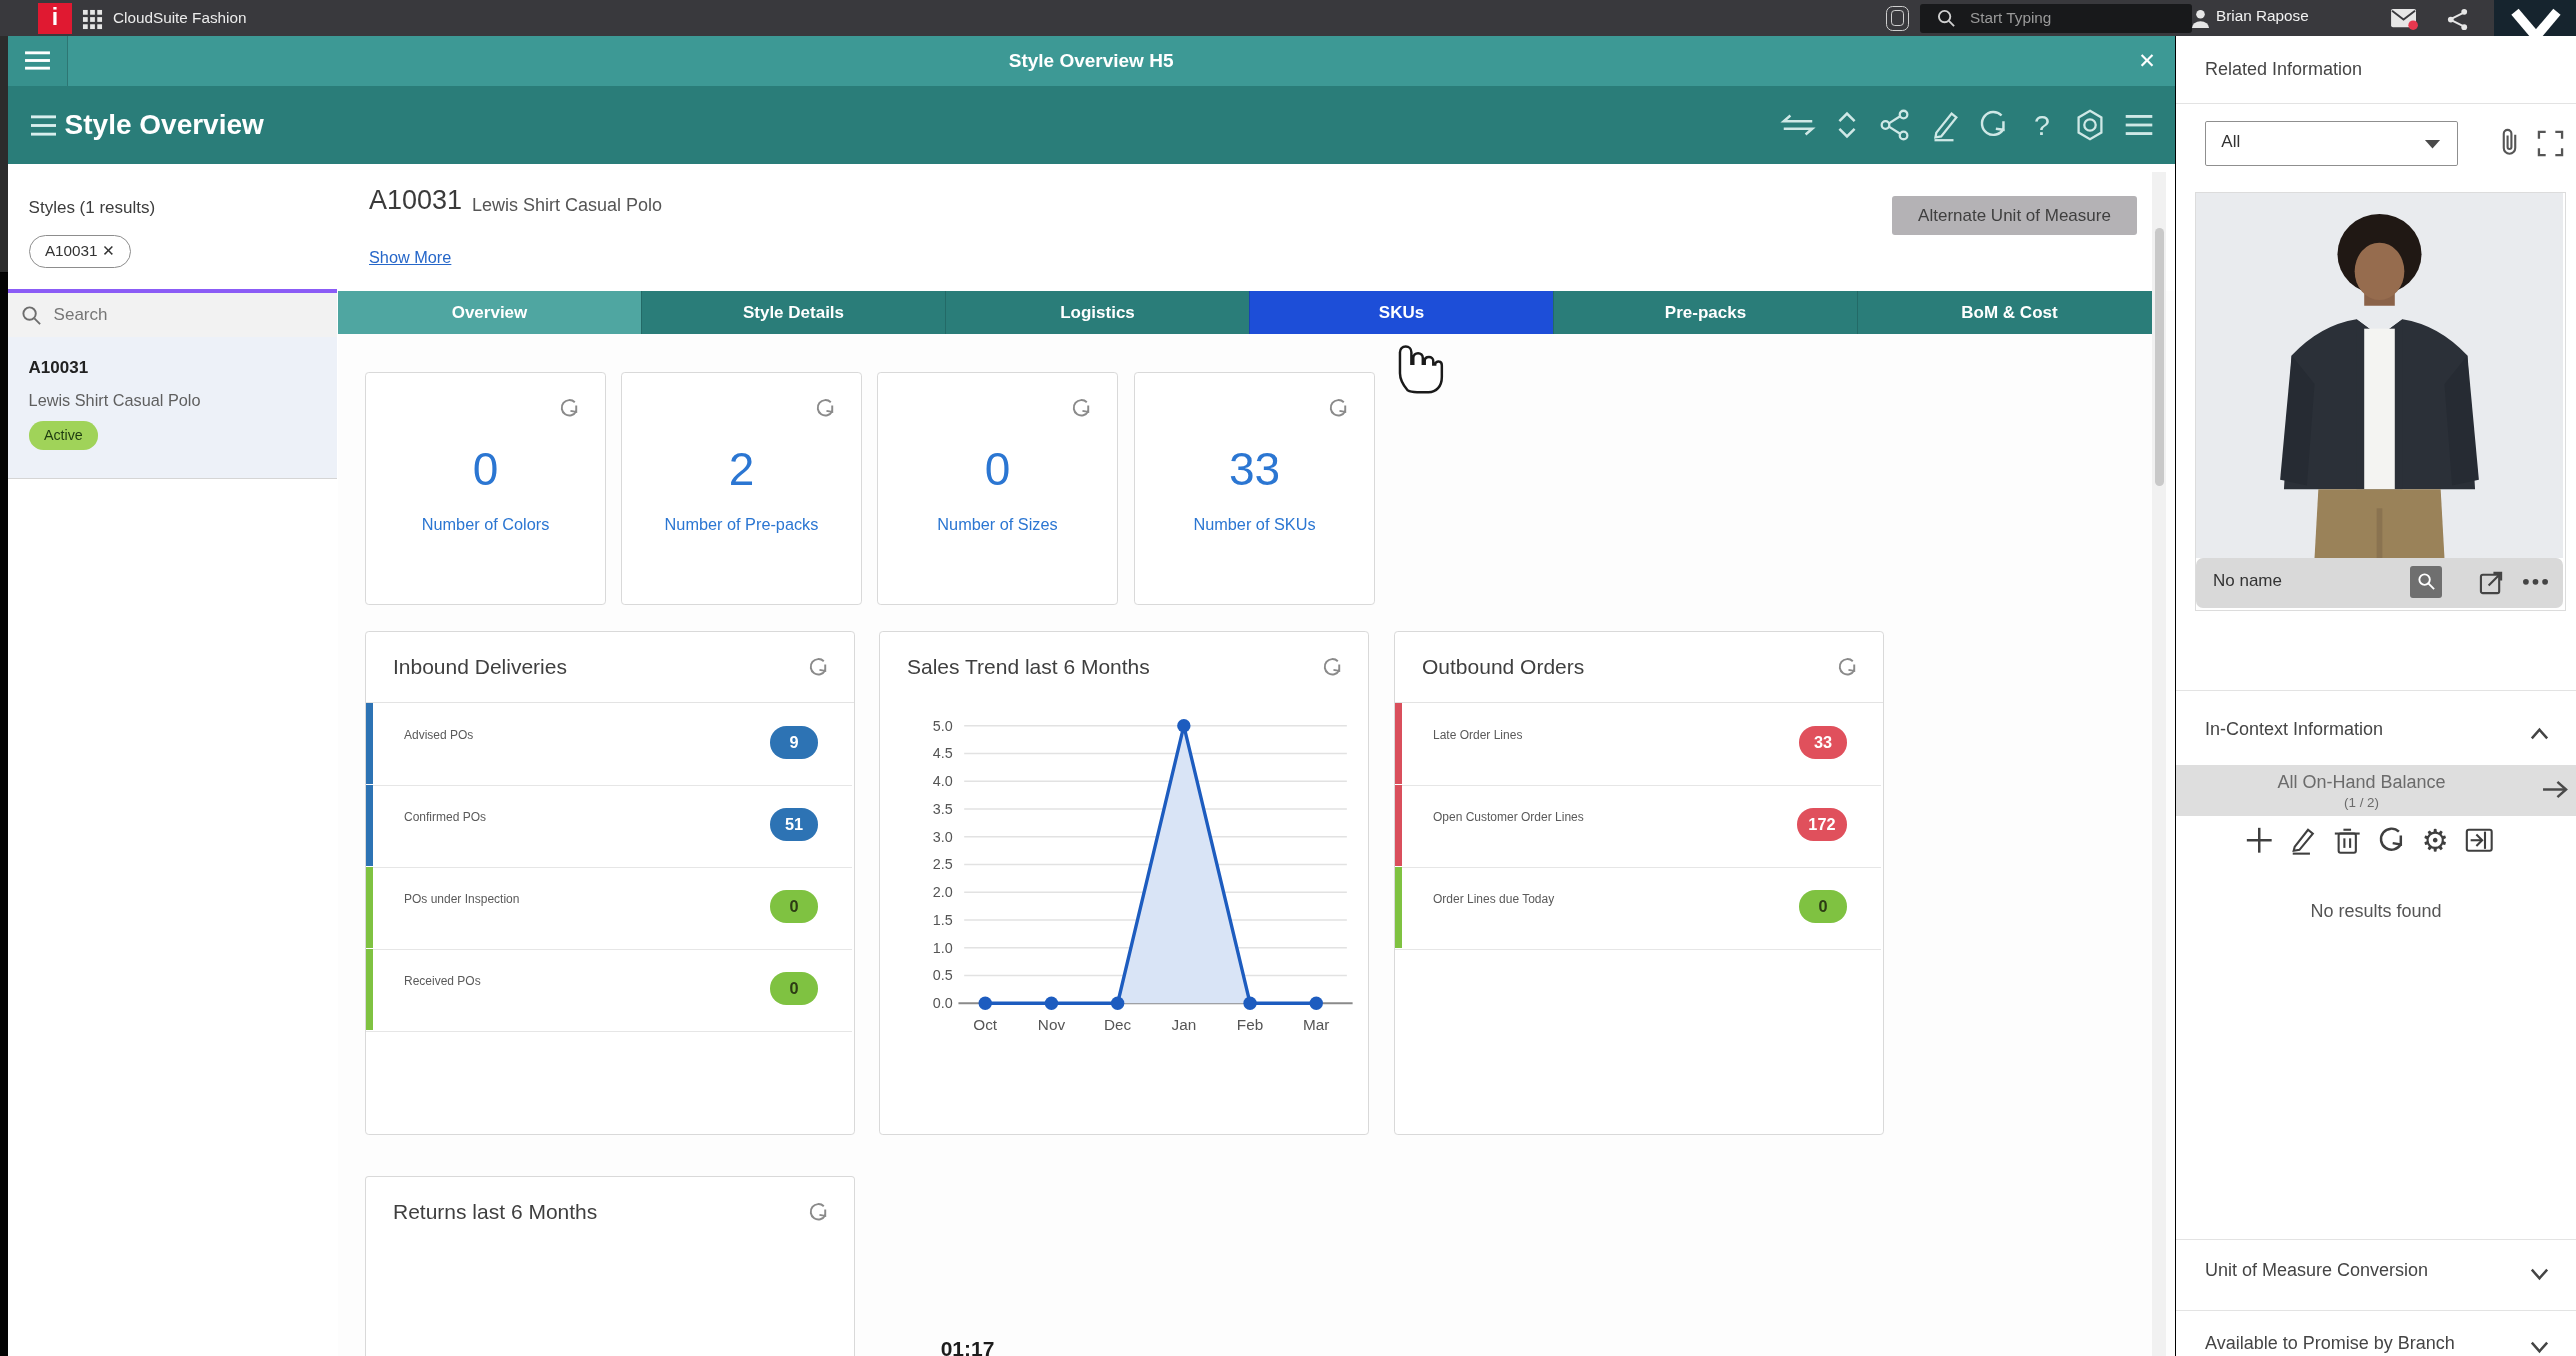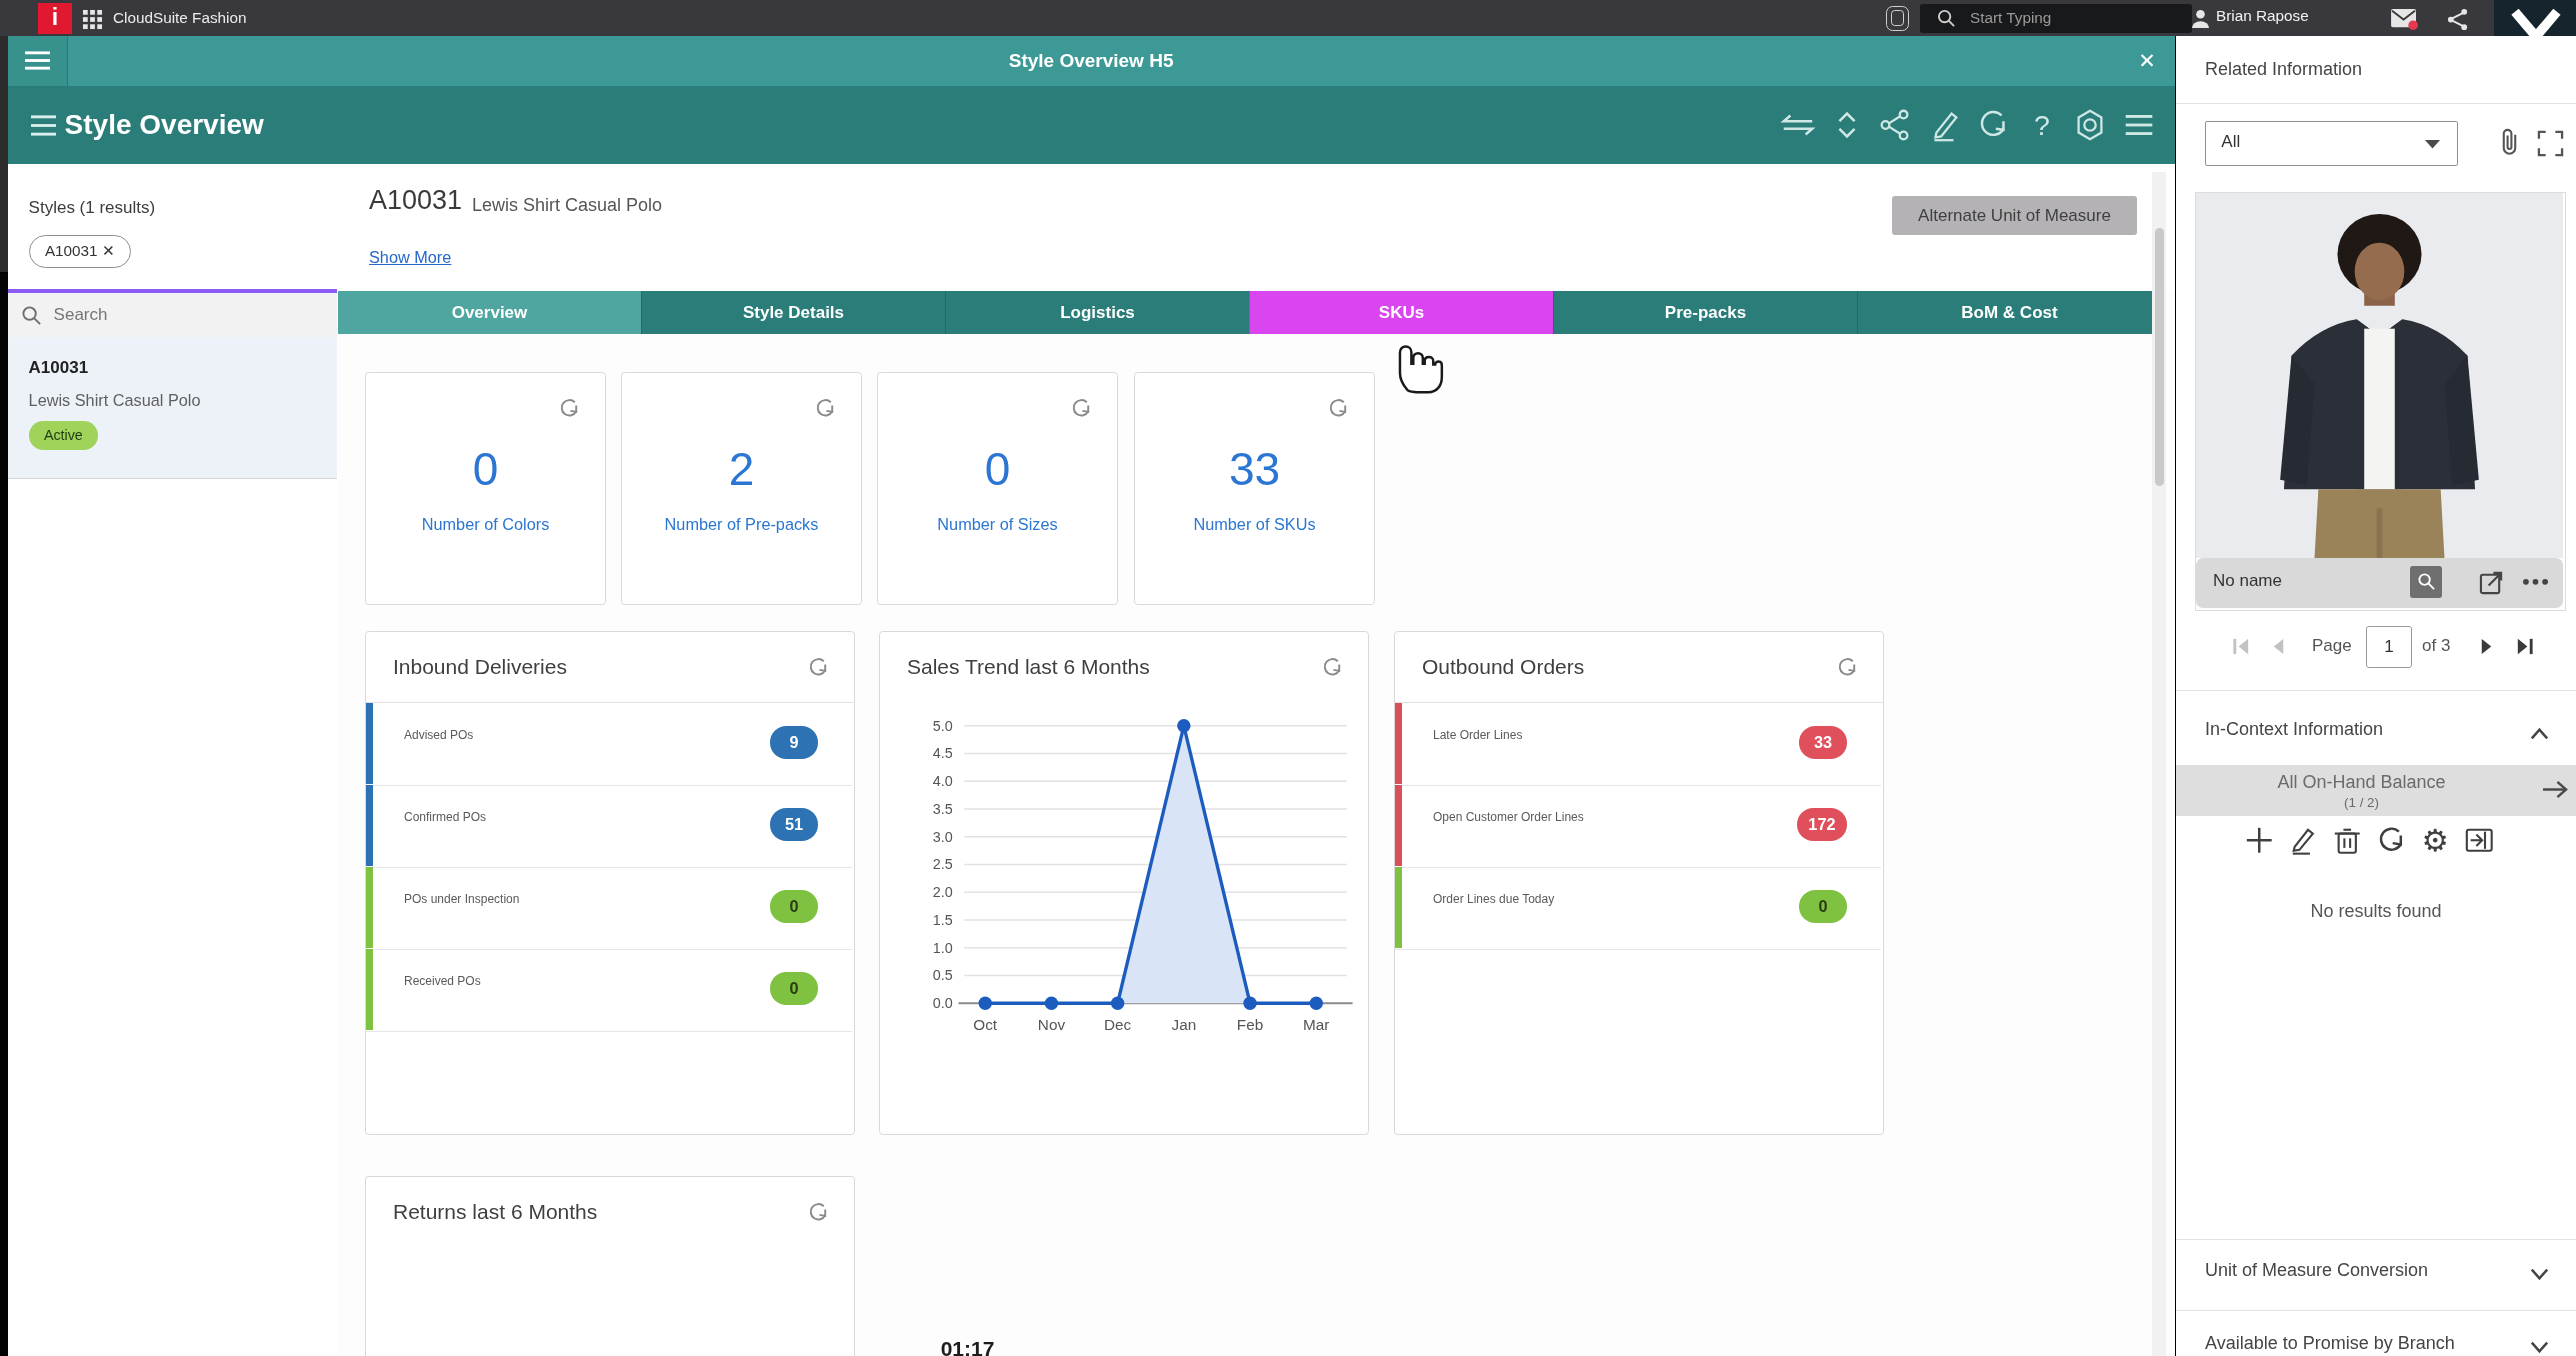--- a/index.html
+++ b/index.html
@@ -48,21 +48,21 @@
   #style-code{left:31px;top:21px;font-size:27px;color:#3a3a3a;}
   #style-name{left:134px;top:31px;font-size:18px;color:#555;}
   #show-more{left:31px;top:84px;font-size:16.3px;color:#2667c9;text-decoration:underline;}
   #alt-uom{left:1554px;top:32px;width:245px;height:39px;background:#b4b2b5;border-radius:2.9px;color:#3f3f3f;
     font-size:17px;text-align:center;line-height:39px;}
   #tabs{left:0;top:127px;width:1823px;height:43px;display:flex;}
   .tab{flex:1;color:#fff;font-weight:bold;font-size:17px;text-align:center;line-height:43px;border-left:1px solid rgba(0,0,0,.15);}
   .tab:first-child{border-left:none;}
   .tab.normal{background:#2a7d79;}
   .tab.active{background:#4fa6a1;}
-  .tab.hover{background:#d946ef;}
+  .tab.hover{background:#1d4ed8;}
   
   .kpi{position:absolute;top:208px;width:239px;height:231px;background:#fff;border:1px solid #d9d9d9;border-radius:3.8px;}
   .kpi .num{position:absolute;left:0;right:0;top:69px;text-align:center;font-size:46px;color:#2b76d2;}
   .kpi .lbl{position:absolute;left:0;right:0;top:142px;text-align:center;font-size:16.3px;color:#2b76d2;}
   .refresh{position:absolute;}
   
   .bigcard{position:absolute;top:467px;width:488px;height:502px;background:#fff;border:1px solid #d9d9d9;border-radius:3.8px;}
   .bigcard .ttl, #returns-card .ttl{position:absolute;left:27px;top:23px;font-size:21px;color:#3f3f3f;}
   .bigcard .hdr-line{position:absolute;left:0;right:0;top:70px;height:1px;background:#e3e3e3;}
   .lrow{position:absolute;left:0;width:486px;height:82px;border-bottom:1px solid #e6e6e6;}
@@ -479,39 +479,20 @@
           </g>
         </svg>
       <svg class="abs" style="left:325px;top:19px" width="29" height="9.6" viewBox="0 0 30 10">
         <circle cx="5" cy="5" r="3" fill="#444"></circle>
           <circle cx="15" cy="5" r="3" fill="#444"></circle>
           <circle cx="25" cy="5" r="3" fill="#444"></circle>
         </svg>
     </div>
   </div>
 
-  <div class="abs" id="rp-pager">
-    <svg class="abs" style="left:55px;top:9.6px" width="21" height="21" viewBox="0 0 22 22">
-      <line x1="4" y1="3" x2="4" y2="19" stroke="#c2c2c2" stroke-width="3"></line>
-      <polygon points="18,3 8,11 18,19" fill="#c2c2c2"></polygon>
-      </svg>
-    <svg class="abs" style="left:94px;top:9.6px" width="17" height="21" viewBox="0 0 18 22">
-      <polygon points="14,3 4,11 14,19" fill="#c2c2c2"></polygon>
-      </svg>
-    <span class="pgtxt" style="left:136px">Page</span>
-    <span class="abs" id="rp-pagebox">1</span>
-    <span class="pgtxt" style="left:246px">of 3</span>
-    <svg class="abs" style="left:302px;top:9.6px" width="17" height="21" viewBox="0 0 18 22">
-      <polygon points="4,3 14,11 4,19" fill="#3a3a3a"></polygon>
-      </svg>
-    <svg class="abs" style="left:338px;top:9.6px" width="21" height="21" viewBox="0 0 22 22">
-      <polygon points="4,3 14,11 4,19" fill="#3a3a3a"></polygon>
-      <line x1="18" y1="3" x2="18" y2="19" stroke="#3a3a3a" stroke-width="3"></line>
-      </svg>
-  </div>
   <div class="rp-div" style="top:654px"></div>
 
   <span class="abs" id="rp-context-title">In-Context Information</span>
   <svg class="chev" style="top:687px" viewBox="0 0 24 24">
     <polyline points="4,16 12,7 20,16" fill="none" stroke="#444" stroke-width="2.6"></polyline>
     </svg>
 
   <div class="abs" id="rp-ctxbar">
     <span class="t1">All On-Hand Balance</span>
     <span class="t2">(1 / 2)</span>

